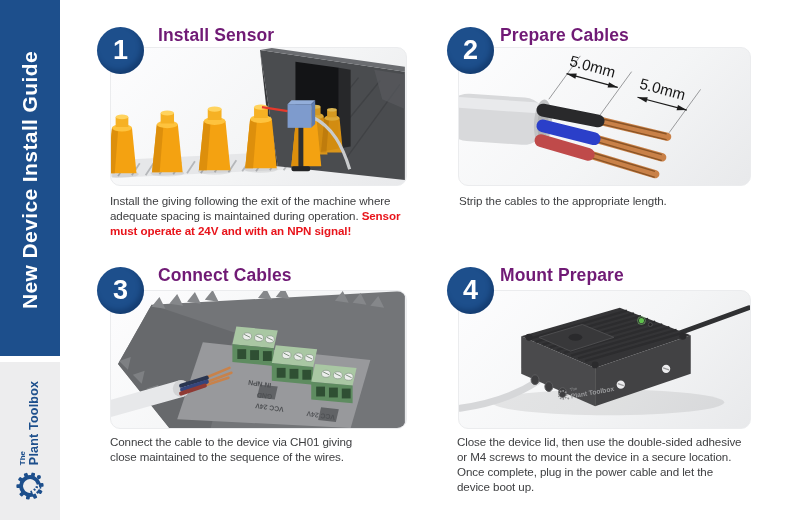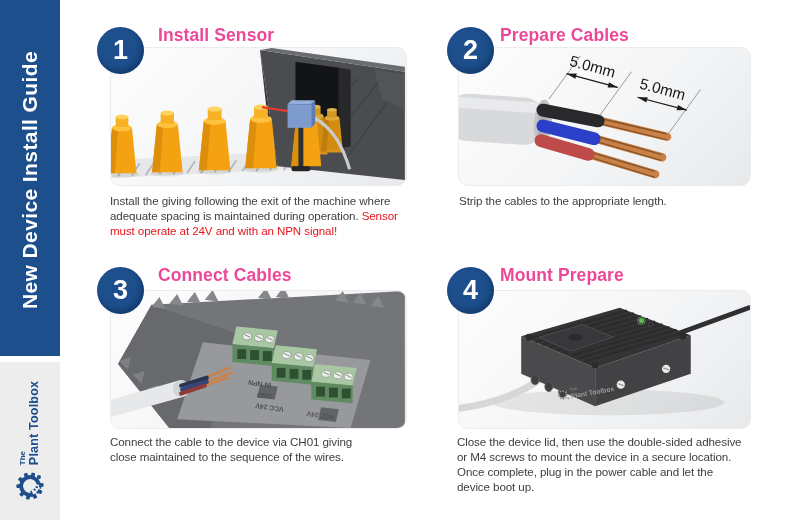--- a/index.html
+++ b/index.html
@@ -24,30 +24,30 @@
   .logo-text{display:flex;flex-direction:column;line-height:1;color:#1d4f8c;}
   .logo-the{font-size:8px;font-weight:bold;margin-bottom:1px;}
   .logo-name{font-size:12.5px;font-weight:bold;letter-spacing:.2px;white-space:nowrap;}
   
   .step-badge{
     position:absolute;width:47px;height:47px;border-radius:50%;
     background:#1d4f8c;color:#fff;display:flex;align-items:center;justify-content:center;
     font-size:27px;font-weight:bold;z-index:3;
     box-shadow:inset -3px -4px 5px rgba(5,30,65,.35);
   }
-  .step-title{position:absolute;font-size:17.5px;font-weight:bold;color:#ec4899;letter-spacing:.1px;z-index:3;white-space:nowrap;}
+  .step-title{position:absolute;font-size:17.5px;font-weight:bold;color:#701a75;letter-spacing:.1px;z-index:3;white-space:nowrap;}
   .card{
     position:absolute;border-radius:10px;overflow:hidden;z-index:1;
     background:linear-gradient(135deg,#fdfdfe 0%,#f4f5f6 55%,#e8e9eb 100%);
     border:1px solid #ebecee;box-sizing:border-box;
   }
   .card svg{display:block;width:100%;height:100%;}
   .caption{position:absolute;font-size:11.6px;line-height:15px;color:#3d3e40;letter-spacing:-.1px;z-index:2;}
   .cap-line{white-space:nowrap;}
-  .cap-r{color:#e8141b;font-weight:normal;}
+  .cap-r{color:#e8141b;font-weight:bold;}
   text{font-family:"Liberation Sans","DejaVu Sans",sans-serif;}
 </style>
 </head>
 <body>
 
 <div class="side-blue"></div>
 <div class="side-gray"></div>
 <div class="vrot side-title">New Device Install Guide</div>
 <div class="vrot side-logo">
   <svg width="30" height="32" viewBox="0 0 32 32">

